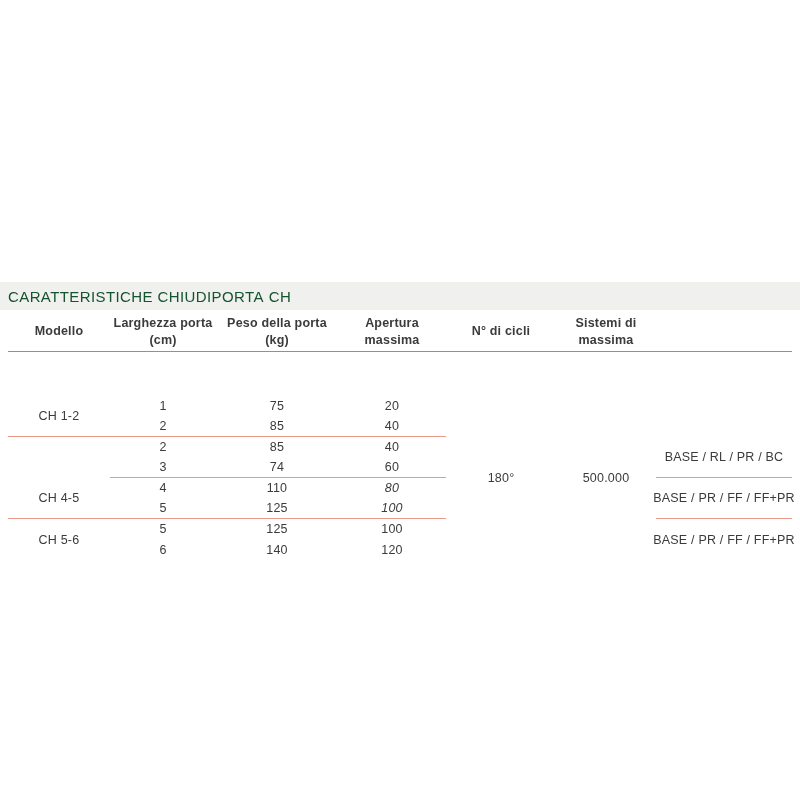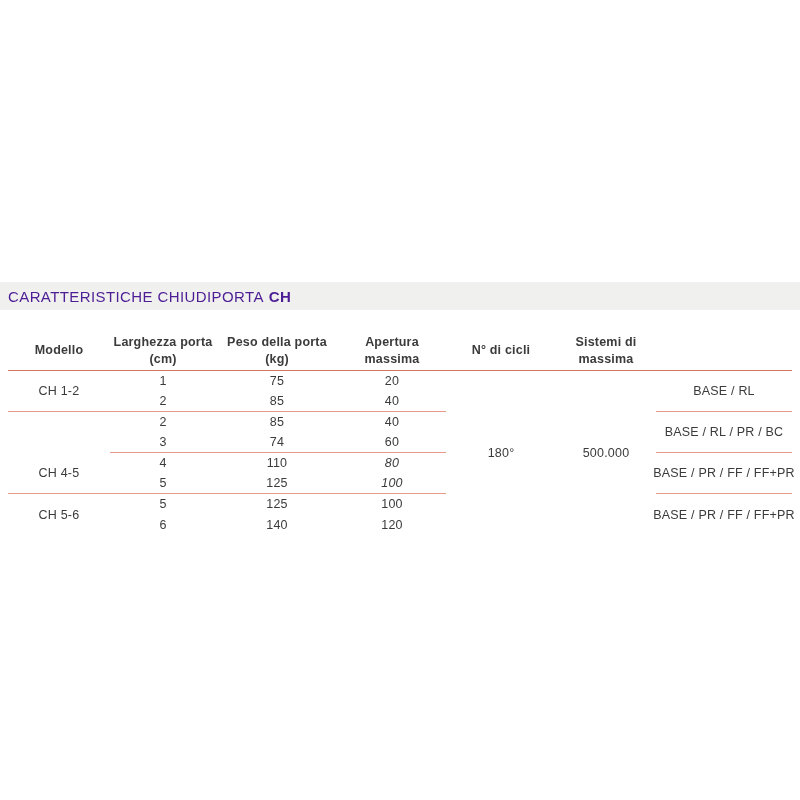--- a/index.html
+++ b/index.html
@@ -23,32 +23,32 @@
     top: 282px;
     width: 800px;
     height: 28px;
     background: #f0f0ef;
     display: flex;
     align-items: center;
     box-sizing: border-box;
     padding-left: 8px;
     font-size: 15px;
     letter-spacing: 0.4px;
-    color: #4c1d95;
+    color: #14532d;
   }
   .title-band .title-suffix {
-    font-weight: 700;
+    font-weight: 400;
     margin-left: 5px;
   }
 
   
   .spec-table {
     position: absolute;
     left: 8px;
-    top: 331px;
+    top: 312px;
     width: 784px;
   }
   .thead, .tbody {
     display: grid;
     grid-template-columns: 102px 106px 122px 108px 110px 100px 136px;
   }
   .thead {
     border-bottom: 1.5px solid #d97660;
   }
   .th {
@@ -58,20 +58,21 @@
     justify-content: center;
     align-items: center;
     text-align: center;
     font-size: 12.5px;
     font-weight: 700;
     line-height: 1.3;
     letter-spacing: 0.2px;
   }
   .tbody {
     grid-auto-rows: 41px;
+    margin-top: 44px;
   }
   .cell {
     display: flex;
     align-items: center;
     justify-content: center;
     font-size: 12.5px;
     letter-spacing: 0.2px;
     white-space: nowrap;
   }
   .cell-stack {
@@ -140,21 +141,20 @@
       <span>2</span>
     </div>
     <div class="cell-stack sep" style="grid-column:3; grid-row:1;">
       <span>75</span>
       <span>85</span>
     </div>
     <div class="cell-stack sep" style="grid-column:4; grid-row:1;">
       <span>20</span>
       <span>40</span>
     </div>
-    <div class="cell sep" style="grid-column:7; grid-row:1;">BASE / RL</div>
 
     <div class="cell-stack sep" style="grid-column:2; grid-row:2;">
       <span>2</span>
       <span>3</span>
     </div>
     <div class="cell-stack sep" style="grid-column:3; grid-row:2;">
       <span>85</span>
       <span>74</span>
     </div>
     <div class="cell-stack sep" style="grid-column:4; grid-row:2;">

